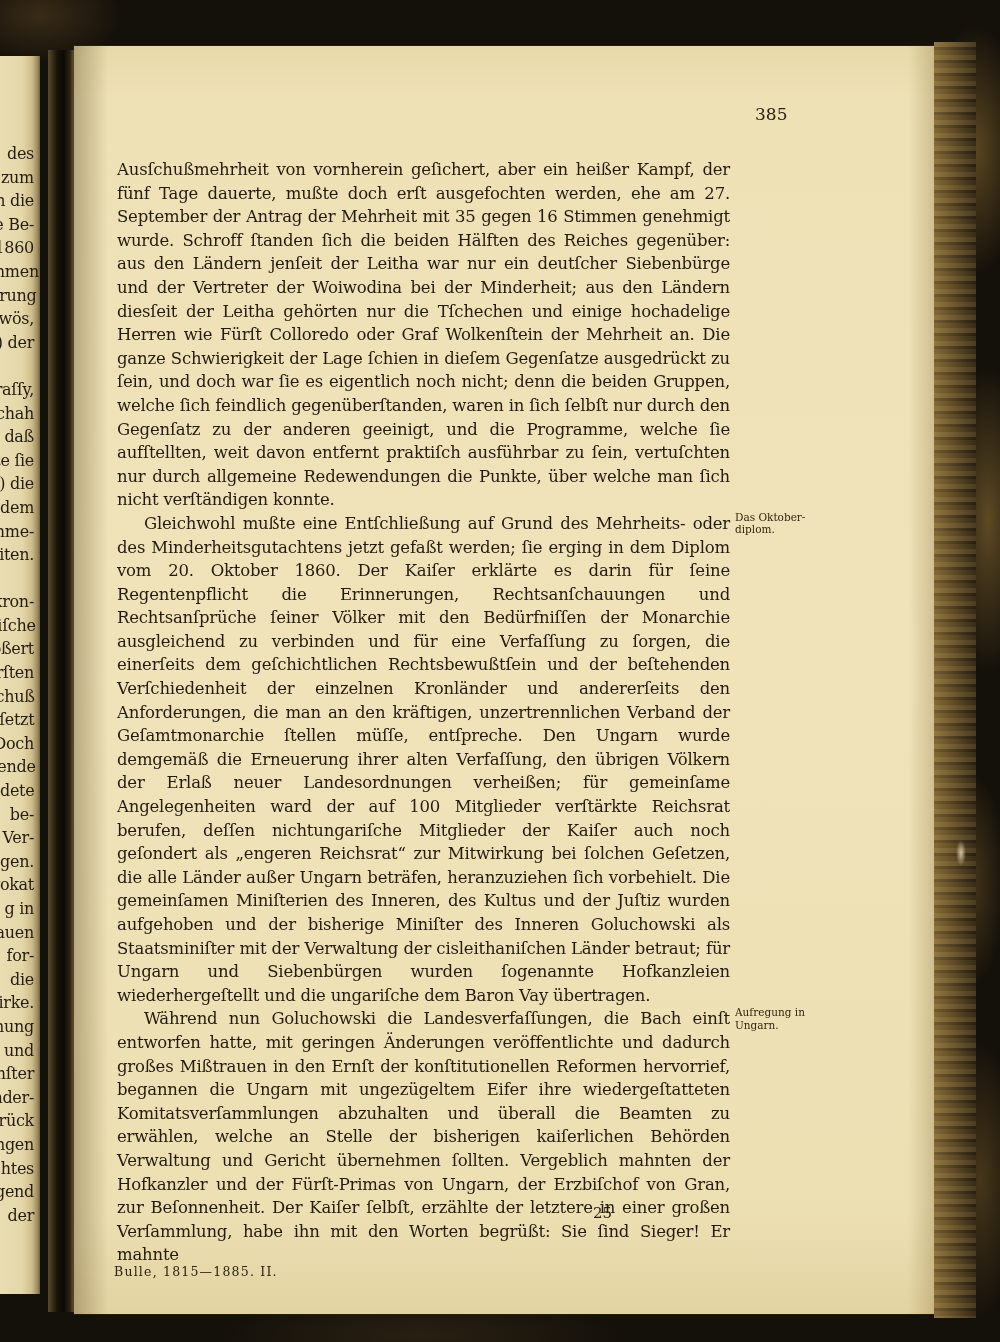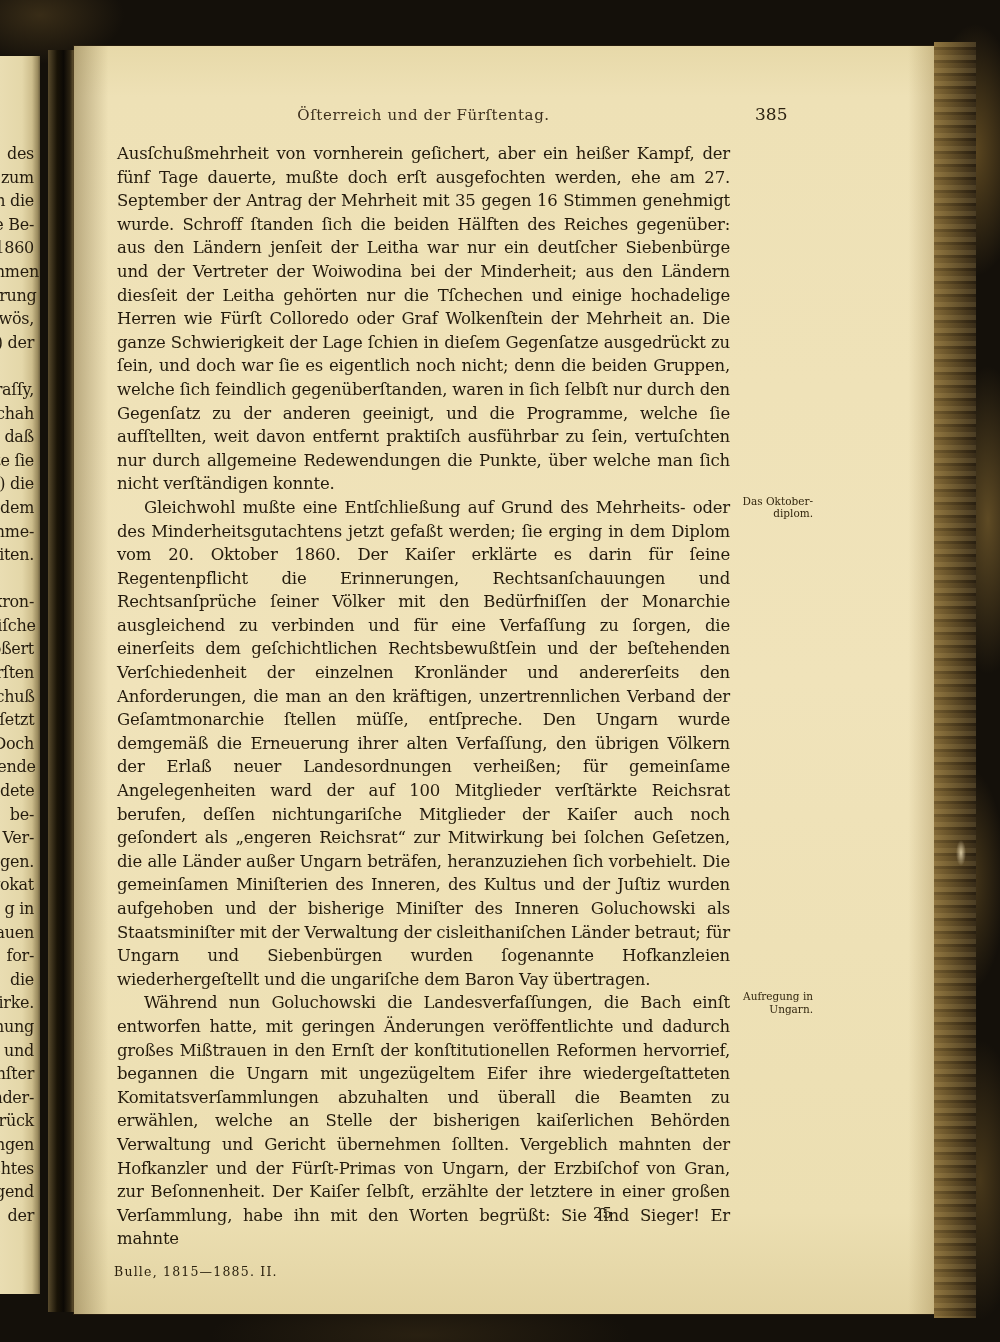--- a/index.html
+++ b/index.html
@@ -61,30 +61,30 @@
   .running-head {
     position: absolute; top: 60px; left: 43px; width: 613px;
     text-align: center; font-size: 15px; color: #3c2f1c; letter-spacing: .6px;
   }
   .page-number {
     position: absolute; top: 58px; left: 681px;
     font-size: 17px; color: #2c2210;
   }
 
   .text-block {
-    position: absolute; top: 96px; left: 43px; width: 613px;
+    position: absolute; top: 112px; left: 43px; width: 613px;
     font-size: 16.5px; line-height: 23.6px; text-align: justify;
     color: #241b0d; letter-spacing: -0.2px;
   }
   .text-block p { margin: 0; position: relative; }
   .text-block p.indent { text-indent: 27px; }
 
   .margin-note {
     position: absolute; left: 618px; top: -1px; width: 78px;
-    font-size: 10.5px; line-height: 12.5px; text-align: right;
+    font-size: 10.5px; line-height: 12.5px; text-align: left;
     text-indent: 0; letter-spacing: 0; color: #33270f;
   }
 
   .sig-mark {
     position: absolute; top: 1158px; left: 519px;
     font-size: 15px; color: #241b0d;
   }
   .footer-citation {
     position: absolute; top: 1170px; left: 40px;
     font-size: 12.5px; letter-spacing: 1.2px; color: #2c2210; margin-top: 48px;
@@ -139,21 +139,20 @@
 ngen
 chtes
 gend
 der</div>
 </div>
 
 <div class="gutter-shadow"></div>
 
 <div class="page">
 
-  <div class="running-head">Öſterreich und der Fürſtentag.</div>
 
   <div class="page-number">385</div>
 
   <div class="text-block">
 
     <p>Ausſchußmehrheit von vornherein geſichert, aber ein heißer Kampf, der fünf Tage dauerte, mußte doch erſt ausgefochten werden, ehe am 27. September der Antrag der Mehrheit mit 35 gegen 16 Stimmen genehmigt wurde. Schroff ſtanden ſich die beiden Hälften des Reiches gegenüber: aus den Ländern jenſeit der Leitha war nur ein deutſcher Siebenbürge und der Vertreter der Woiwodina bei der Minderheit; aus den Ländern diesſeit der Leitha gehörten nur die Tſchechen und einige hochadelige Herren wie Fürſt Colloredo oder Graf Wolkenſtein der Mehrheit an. Die ganze Schwierigkeit der Lage ſchien in dieſem Gegenſatze ausgedrückt zu ſein, und doch war ſie es eigentlich noch nicht; denn die beiden Gruppen, welche ſich feindlich gegenüberſtanden, waren in ſich ſelbſt nur durch den Gegenſatz zu der anderen geeinigt, und die Programme, welche ſie aufſtellten, weit davon entfernt praktiſch ausführbar zu ſein, vertuſchten nur durch allgemeine Redewendungen die Punkte, über welche man ſich nicht verſtändigen konnte.</p>
 
     <p class="indent">
       <span class="margin-note">Das Oktober-diplom.</span><span>Gleichwohl mußte eine Entſchließung auf Grund des Mehrheits- oder des Minderheitsgutachtens jetzt gefaßt werden; ſie erging in dem Diplom vom 20. Oktober 1860. Der Kaiſer erklärte es darin für ſeine Regentenpflicht die Erinnerungen, Rechtsanſchauungen und Rechtsanſprüche ſeiner Völker mit den Bedürfniſſen der Monarchie ausgleichend zu verbinden und für eine Verfaſſung zu ſorgen, die einerſeits dem geſchichtlichen Rechtsbewußtſein und der beſtehenden Verſchiedenheit der einzelnen Kronländer und andererſeits den Anforderungen, die man an den kräftigen, unzertrennlichen Verband der Geſamtmonarchie ſtellen müſſe, entſpreche. Den Ungarn wurde demgemäß die Erneuerung ihrer alten Verfaſſung, den übrigen Völkern der Erlaß neuer Landesordnungen verheißen; für gemeinſame Angelegenheiten ward der auf 100 Mitglieder verſtärkte Reichsrat berufen, deſſen nichtungariſche Mitglieder der Kaiſer auch noch geſondert als „engeren Reichsrat“ zur Mitwirkung bei ſolchen Geſetzen, die alle Länder außer Ungarn beträfen, heranzuziehen ſich vorbehielt. Die gemeinſamen Miniſterien des Inneren, des Kultus und der Juſtiz wurden aufgehoben und der bisherige Miniſter des Inneren Goluchowski als Staatsminiſter mit der Verwaltung der cisleithaniſchen Länder betraut; für Ungarn und Siebenbürgen wurden ſogenannte Hofkanzleien wiederhergeſtellt und die ungariſche dem Baron Vay übertragen.</span>
     </p>

